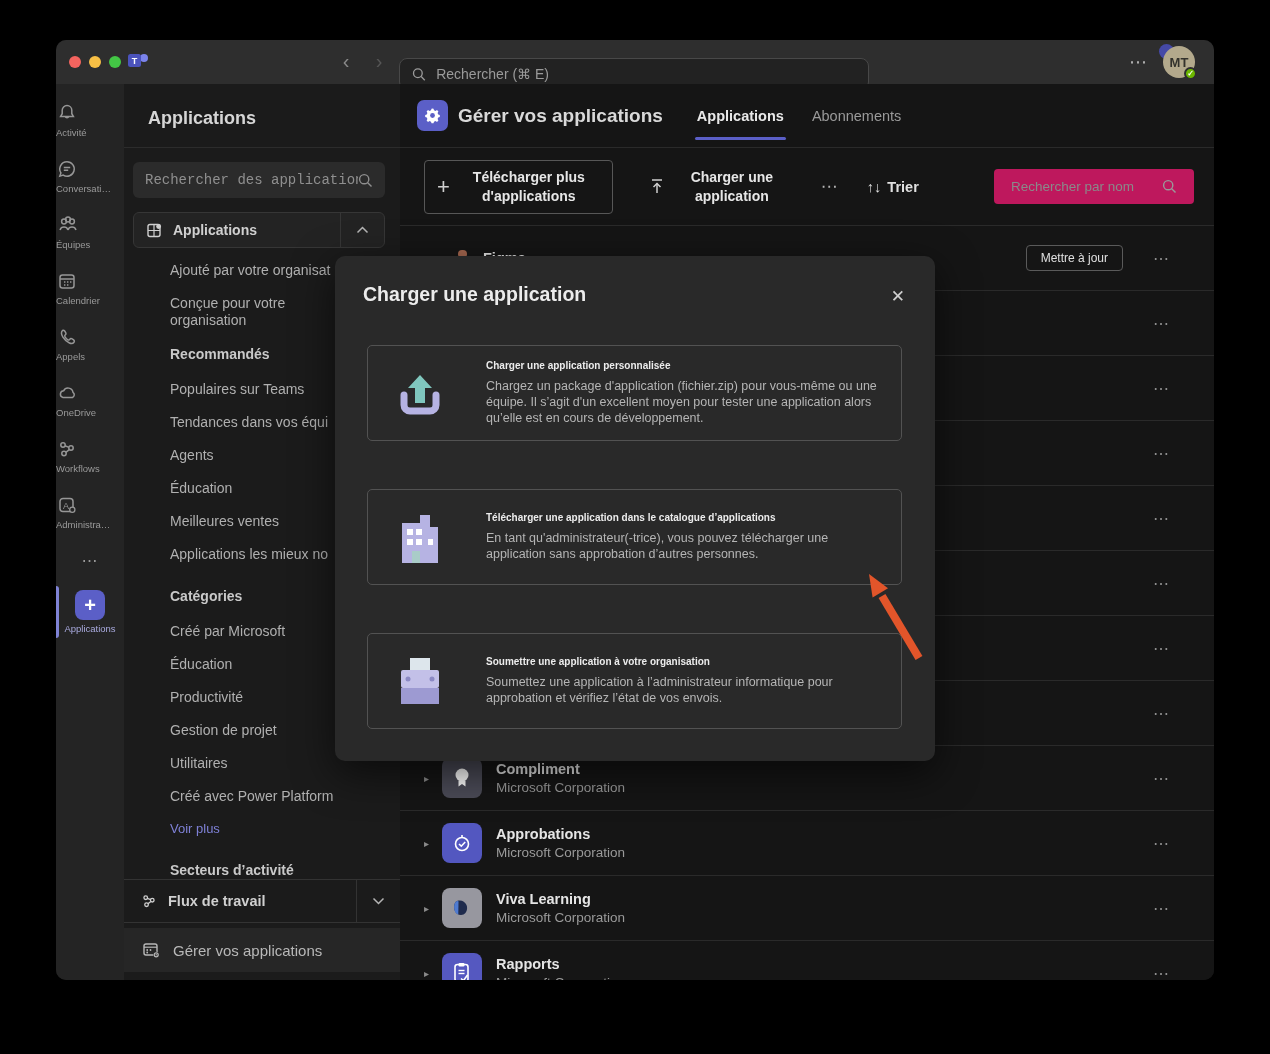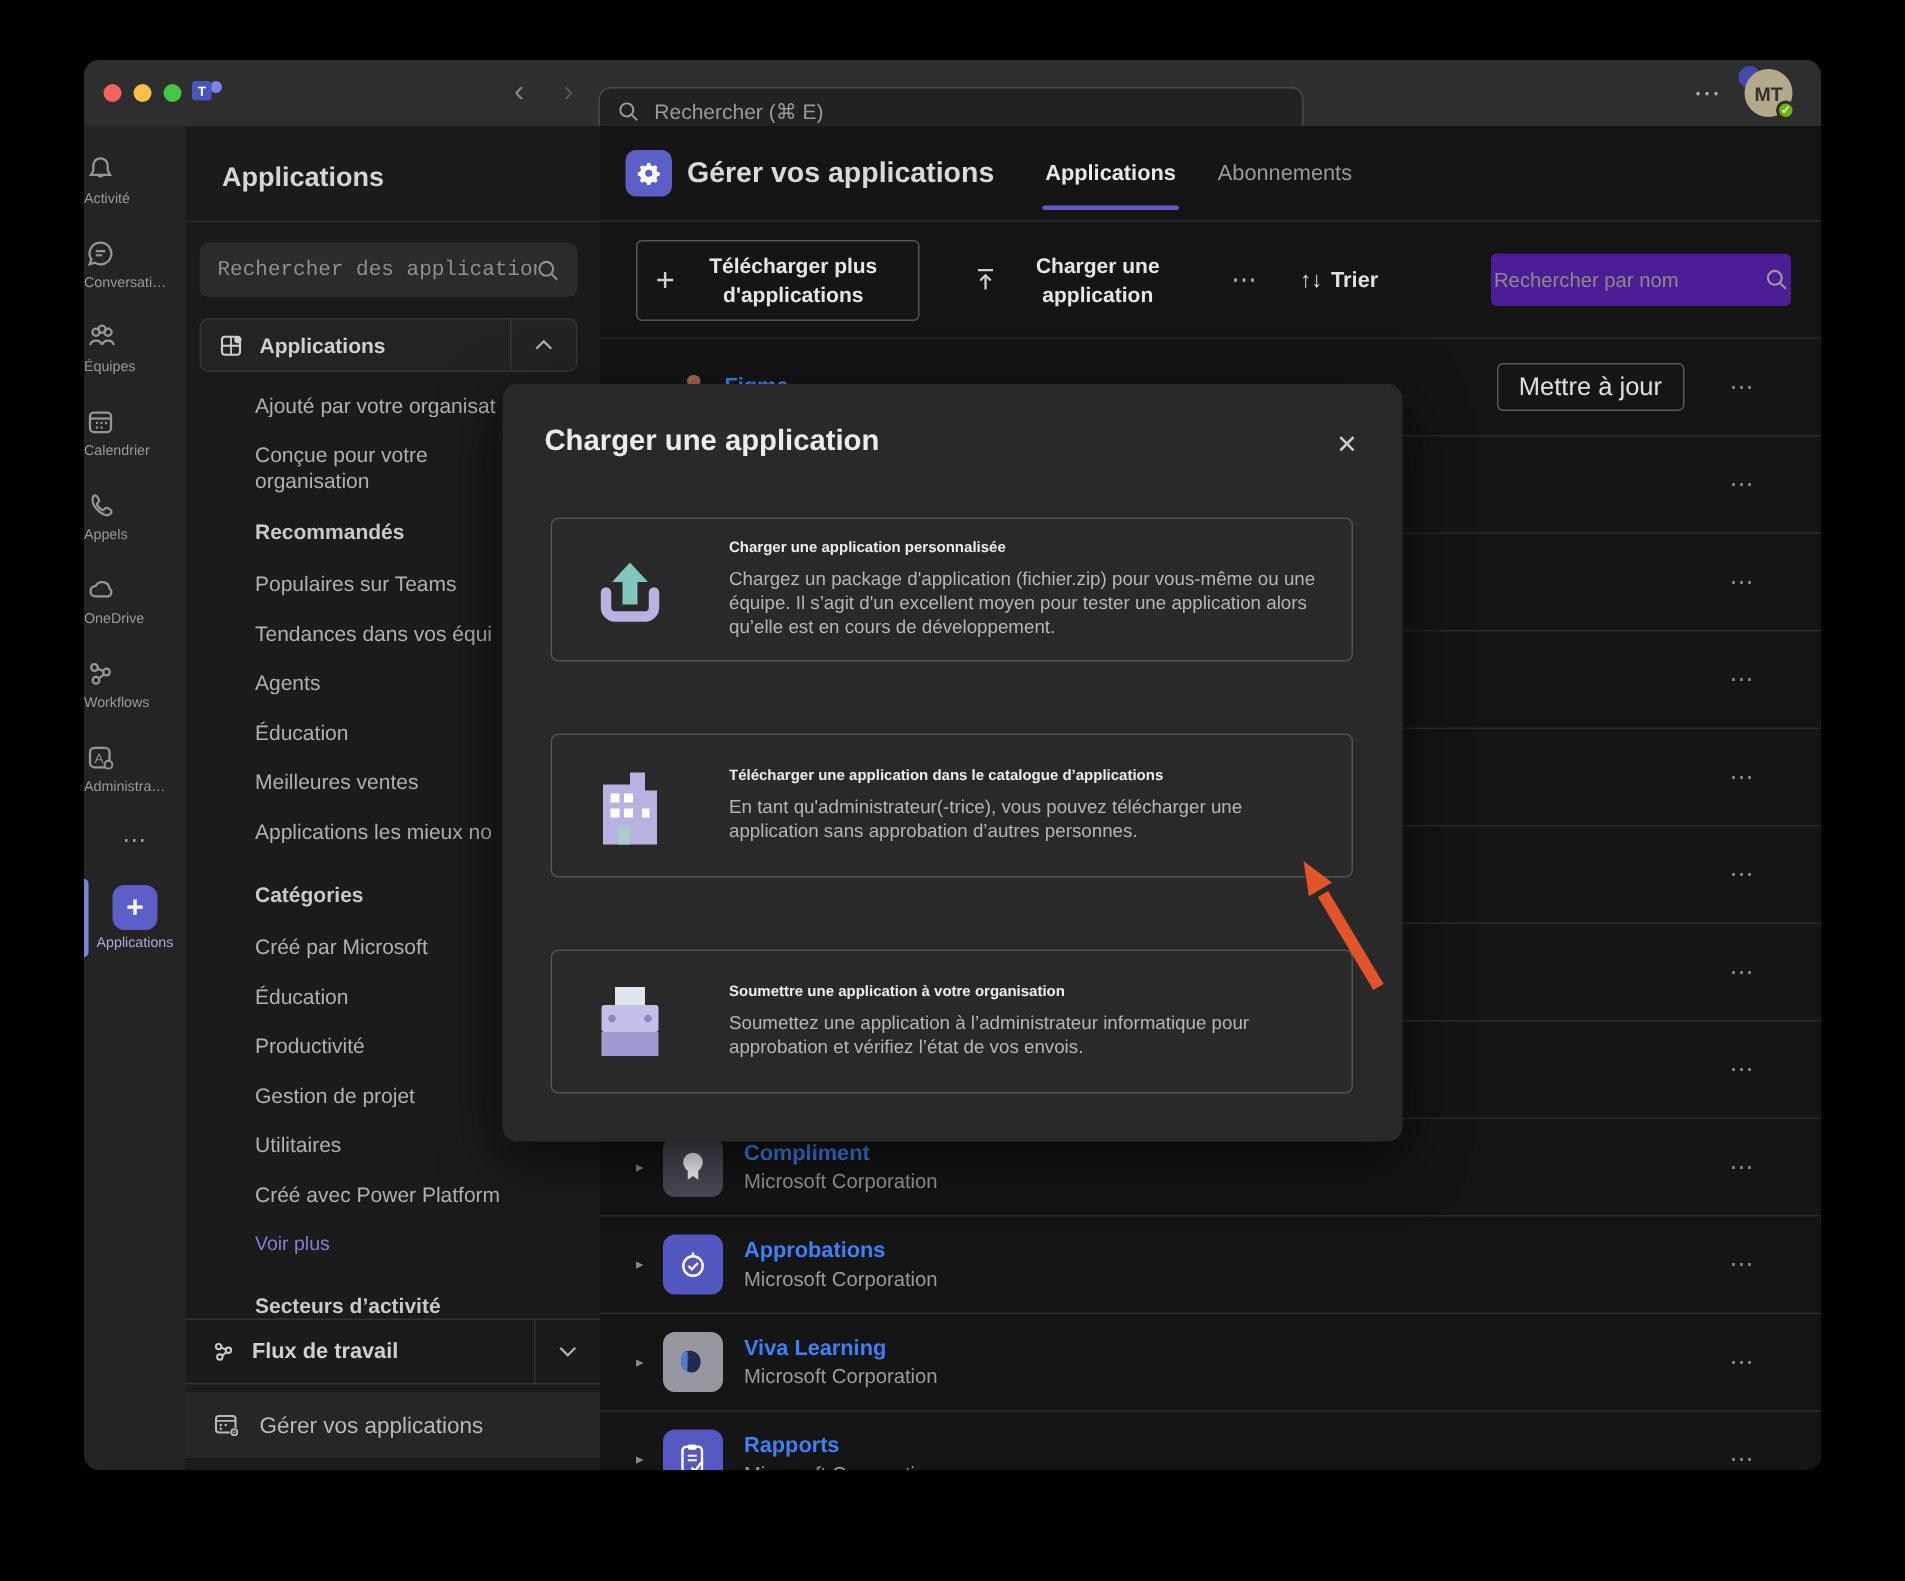--- a/index.html
+++ b/index.html
@@ -58,32 +58,32 @@
   .m-title { color:#d9d9d9; font-size:19px; font-weight:bold; margin-right:20px; }
   .m-tab { position:relative; height:64px; display:flex; align-items:center; padding:0 14px; font-size:14.5px; color:#9a9a9a; cursor:pointer; }
   .m-tab.active { color:#e8e8e8; font-weight:bold; }
   .m-tab.active::after { content:""; position:absolute; left:12px; right:12px; bottom:8px; height:3px; border-radius:2px; background:#5b5fc7; }
   .toolbar { height:77px; display:flex; align-items:center; padding:0 20px 0 24px; gap:8px; }
   .btn-dlmore { display:flex; align-items:center; gap:14px; border:1px solid #575757; border-radius:4px; padding:7px 18px 7px 12px; color:#e6e6e6; font-size:14px; font-weight:bold; line-height:19px; text-align:center; cursor:pointer; }
   .btn-dlmore .plus { font-size:22px; font-weight:normal; color:#cfcfcf; }
   .btn-upload { display:flex; align-items:center; gap:12px; padding:7px 16px; color:#e6e6e6; font-size:14px; font-weight:bold; line-height:19px; text-align:center; margin-left:12px; cursor:pointer; }
   .btn-more { color:#b5b5b5; font-size:17px; padding:0 10px; letter-spacing:1px; cursor:pointer; }
   .btn-sort { display:flex; align-items:center; gap:6px; color:#e0e0e0; font-size:14.5px; font-weight:bold; padding:0 10px; cursor:pointer; }
-  .tb2-search { margin-left:auto; width:200px; height:35px; background:#4c1d95; border-radius:4px; display:flex; align-items:center; padding:0 2px; }
+  .tb2-search { margin-left:auto; width:200px; height:35px; background:#be185d; border-radius:4px; display:flex; align-items:center; padding:0 17px; }
   .tb2-search input { flex:1; background:transparent; border:none; outline:none; color:#c5c5c5; font-size:13.5px; font-family:"Liberation Sans",sans-serif; min-width:0; }
   .tb2-search input::placeholder { color:#8a8a8a; }
 
   .rowlist { border-top:1px solid #2a2a2a; }
   .app-row { position:relative; height:65px; border-bottom:1px solid #2a2a2a; display:flex; align-items:center; padding:0 44px 0 24px; }
   .row-caret { color:#8a8a8a; font-size:10px; width:18px; }
   .row-ico { width:40px; height:40px; border-radius:8px; margin-right:14px; display:flex; align-items:center; justify-content:center; flex:none; }
-  .row-name { color:#3b82f6; font-size:14.5px; font-weight:bold; line-height:19px; }
+  .row-name { color:#e5e5e5; font-size:14.5px; font-weight:bold; line-height:19px; }
   .row-vendor { color:#9a9a9a; font-size:13.5px; line-height:18px; }
   .row-dots { margin-left:auto; color:#8f8f8f; font-size:16px; letter-spacing:1px; cursor:pointer; }
-  .btn-update { border:1px solid #5a5a5a; border-radius:4px; color:#e0e0e0; font-size:17px; padding:5px 14px; margin-left:auto; margin-right:30px; cursor:pointer; }
+  .btn-update { border:1px solid #5a5a5a; border-radius:4px; color:#e0e0e0; font-size:12px; padding:5px 14px; margin-left:auto; margin-right:30px; cursor:pointer; }
   .btn-update + .row-dots { margin-left:0; }
   .figma-ico { width:14px; height:17px; margin:0 14px 0 13px; position:relative; flex:none; }
   .figma-ico .head { position:absolute; left:3px; top:0; width:9px; height:8px; border-radius:4px; background:#a5674f; }
   .figma-ico .body { position:absolute; left:0; top:8px; width:14px; height:9px; border-radius:3px; background:linear-gradient(90deg,#4f6fc0 0%,#5b5fc7 50%,#7e4a53 100%); }
 
   
   .modal { position:absolute; left:279px; top:216px; width:600px; height:505px; background:#292929; border-radius:10px; box-shadow:0 12px 40px rgba(0,0,0,.6); z-index:5; }
   .modal-title { position:absolute; left:28px; top:27px; color:#ececec; font-size:19.5px; font-weight:bold; }
   .modal-close { position:absolute; right:26px; top:26px; color:#cfcfcf; font-size:17px; cursor:pointer; padding:4px; }
   .m-card { position:absolute; left:32px; width:535px; height:96px; border:1px solid #525252; border-radius:5px; display:flex; align-items:center; padding:0 16px 0 24px; gap:38px; cursor:pointer; }

